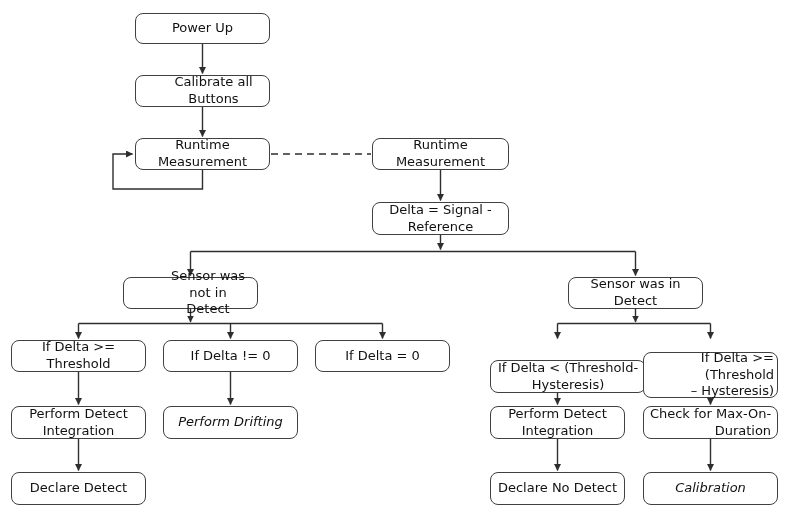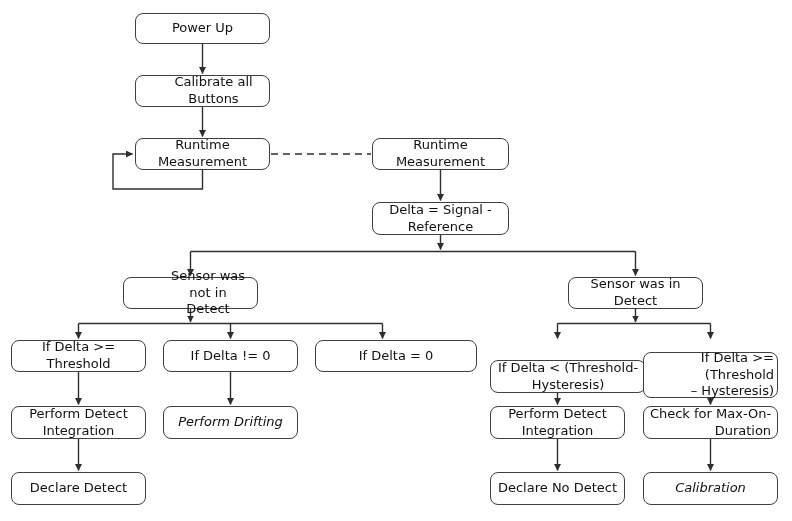--- a/index.html
+++ b/index.html
@@ -82,21 +82,21 @@
   <div class="node" style="left:135px; top:75px;  width:135px; height:32px;padding-left:25px;">Calibrate all Buttons</div>
   <div class="node" style="left:135px; top:138px; width:135px; height:32px;">Runtime Measurement</div>
   <div class="node" style="left:372px; top:138px; width:137px; height:32px;">Runtime Measurement</div>
   <div class="node" style="left:372px; top:202px; width:137px; height:33px;">Delta = Signal -
 Reference</div>
   <div class="node" style="left:123px; top:277px; width:135px; height:32px;padding-left:38px;">Sensor was not in
 Detect</div>
   <div class="node" style="left:568px; top:277px; width:135px; height:32px;">Sensor was in Detect</div>
   <div class="node" style="left:11px;  top:340px; width:135px; height:32px;">If Delta &gt;= Threshold</div>
   <div class="node" style="left:163px; top:340px; width:135px; height:32px;">If Delta != 0</div>
-  <div class="node" style="left:315px; top:340px; width:162px; height:32px;">If Delta = 0</div>
+  <div class="node" style="left:315px; top:340px; width:135px; height:32px;">If Delta = 0</div>
   <div class="node" style="left:490px; top:360px; width:156px; height:33px;">If Delta &lt; (Threshold-
 Hysteresis)</div>
   <div class="node" style="left:643px; top:352px; width:135px; height:46px;text-align:right;">If Delta &gt;= (Threshold
 – Hysteresis)</div>
   <div class="node" style="left:11px;  top:406px; width:135px; height:33px;">Perform Detect
 Integration</div>
   <div class="node" style="left:163px; top:406px; width:135px; height:33px;font-style:italic;">Perform Drifting</div>
   <div class="node" style="left:490px; top:406px; width:135px; height:33px;">Perform Detect
 Integration</div>
   <div class="node" style="left:643px; top:406px; width:135px; height:33px;text-align:right;">Check for Max-On-

